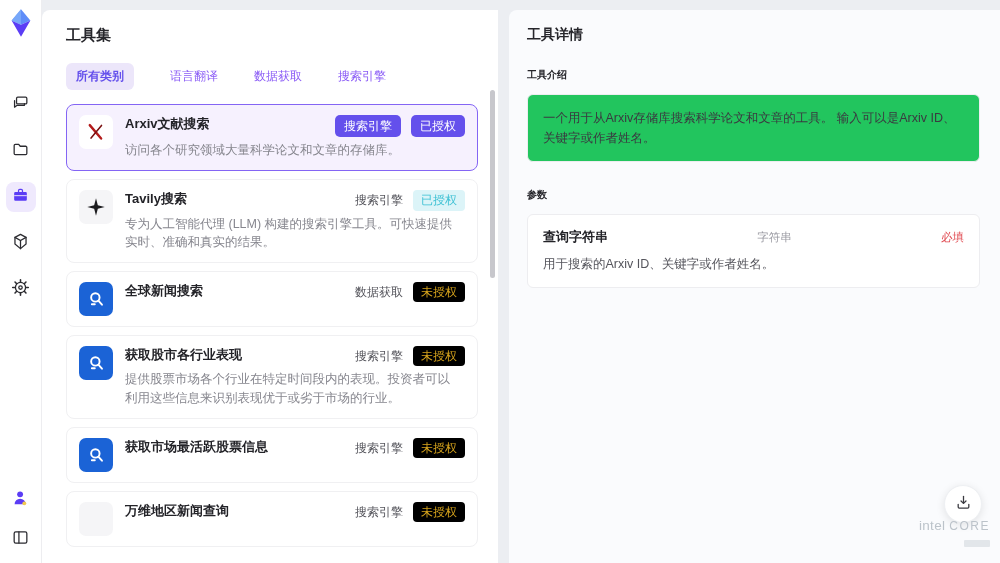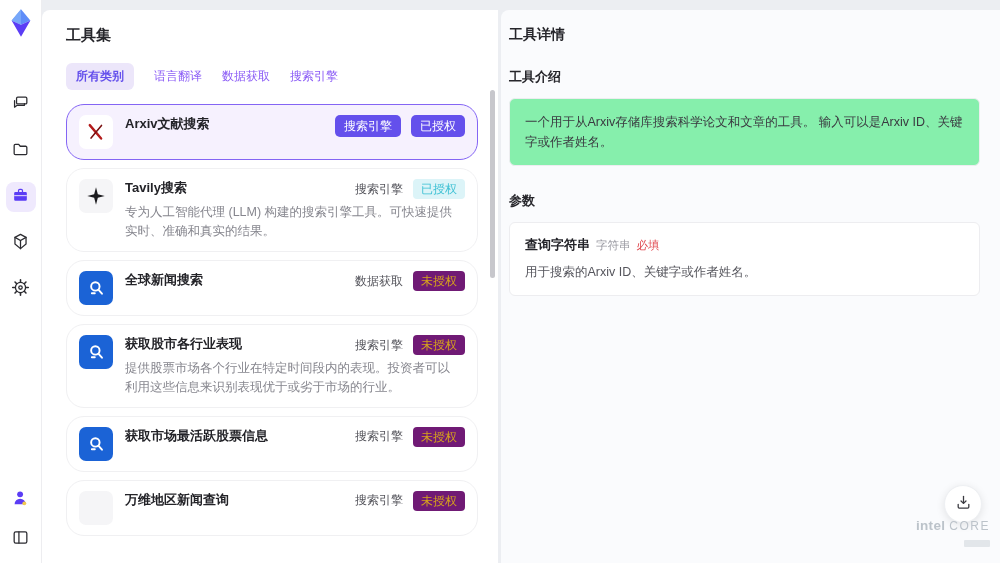--- a/index.html
+++ b/index.html
@@ -28,90 +28,90 @@
   .rail .bottom { margin-top:auto; display:flex; flex-direction:column; gap:12px; align-items:center; }
   .rail .bottom .nav-item { width:28px; height:28px; }
 
   
   .tools-panel {
     width:456px; flex:none; background:#fff; margin-top:10px;
     border-radius:8px 0 0 0; padding:14px 20px 0 24px;
     position:relative; overflow:hidden;
   }
   .tools-panel h1 { font-size:15px; font-weight:700; margin:2px 0 18px; }
-  .tabs { display:flex; align-items:flex-start; gap:20px; margin-bottom:14px; }
+  .tabs { display:flex; align-items:flex-start; gap:36px; margin-bottom:14px; }
   .tab { font-size:12px; color:#8b5cf6; cursor:pointer; padding:5px 0; border-radius:6px; }
   .tab.active { background:#ece6fa; color:#6450ec; padding:5px 10px; font-weight:600; }
 
   .tool-list { display:flex; flex-direction:column; gap:8px; }
   .tool-card {
     display:flex; gap:12px; padding:10px 12px;
-    border:1px solid #f0f0f2; border-radius:18px; background:#fff; cursor:pointer;
+    border:1px solid #f0f0f2; border-radius:8px; background:#fff; cursor:pointer;
   }
   .tool-card.selected { background:#f6f1fe; border-color:#8465f4; }
   .tool-icon {
     width:34px; height:34px; border-radius:7px; flex:none;
     display:flex; align-items:center; justify-content:center;
     background:#f5f5f7; overflow:hidden;
   }
   .tool-icon svg { width:22px; height:22px; }
   .tool-icon.arxiv { background:#fff; }
   .tool-icon.news { background:#1b63d6; }
   .tool-body { flex:1; min-width:0; }
   .tool-top { display:flex; align-items:flex-start; }
   .tool-name { font-size:13px; font-weight:700; color:#232328; line-height:1.4; }
   .tool-desc { font-size:12.5px; color:#86868e; line-height:1.5; margin-top:4px; max-width:330px; }
   .tool-badges { margin-left:auto; display:flex; gap:10px; align-items:center; flex:none; padding-left:8px; }
   .cat-text { font-size:12px; color:#55555c; }
   .badge { font-size:12px; padding:3px 8px; border-radius:4px; line-height:1.2; white-space:nowrap; }
   .badge.solid { background:#6450ec; color:#fff; border-radius:5px; padding:4px 9px; }
   .badge.auth-yes { background:#dcf4f8; color:#3fc1d4; }
-  .badge.auth-no { background:#701a75; color:#d6a31c; }
+  .badge.auth-no { background:#000000; color:#d6a31c; }
 
   .scroll-thumb {
     position:absolute; right:3px; top:80px; width:5px; height:188px;
     background:#c7c7cc; border-radius:3px; cursor:pointer;
   }
 
   
   .details-panel {
-    flex:1; background:#fafbfd; margin-top:10px; margin-left:3px;
-    border-radius:8px 0 0 0; padding:14px 20px 0 8px; position:relative;
+    flex:1; background:#fafbfd; margin-top:10px; margin-left:11px;
+    border-radius:8px 0 0 0; padding:14px 20px 0 18px; position:relative;
   }
   .details-panel h1 { font-size:14px; font-weight:700; margin:2px 0 24px; }
-  .details-panel h2 { font-size:13px; font-weight:700; margin-bottom:12px; }
+  .details-panel h2 { font-size:10px; font-weight:700; margin-bottom:12px; }
   .info-card {
-    background:#86efac; border:1px solid #ededf0; border-radius:6px;
+    background:#22c55e; border:1px solid #ededf0; border-radius:6px;
     padding:13px 15px; margin-bottom:26px;
   }
   .info-card p { font-size:12.5px; color:#3a3a40; line-height:1.6; }
   .param-card {
     background:#fff; border:1px solid #ededf0; border-radius:6px;
     padding:13px 15px; margin-bottom:10px;
   }
-  .param-head { display:flex; align-items:baseline; gap:6px; }
+  .param-head { display:flex; align-items:baseline; gap:6px;justify-content:space-between; }
   .param-name { font-size:13px; font-weight:700; color:#232328; }
   .param-type { font-size:11.5px; color:#9a9aa2; }
   .param-required { font-size:11.5px; color:#e0484f; }
   .param-desc { font-size:12.5px; color:#55555c; margin-top:9px; line-height:1.5; }
 
   
   .fab {
     position:absolute; right:18px; bottom:40px; width:38px; height:38px;
     border-radius:50%; background:#fff; border:1px solid #eef0f3;
     box-shadow:0 2px 8px rgba(0,0,0,.10);
     display:flex; align-items:center; justify-content:center; cursor:pointer;
   }
   .fab svg { width:17px; height:17px; }
   .intel {
     position:absolute; right:10px; bottom:12px; text-align:right;
     color:#bcc3ca; user-select:none;
   }
   .intel .line1 { font-size:13.5px; letter-spacing:.3px; }
-  .intel .intel-word { font-weight:700; }
+  .intel .intel-word { font-weight:400; }
   .intel .core-word { font-weight:400; letter-spacing:1.5px; text-transform:uppercase; font-size:12px; }
   .intel .ultra-chip { display:inline-block; width:26px; height:7px; background:#e2e6ea; border-radius:1px; margin-top:2px; }
   .wrap { position:relative; width:1000px; height:563px; }
 </style>
 </head>
 <body>
 
 <div class="wrap">
 <div class="app">
 
@@ -200,20 +200,21 @@
               </svg>
             </div>
     <div class="tool-body">
       <div class="tool-top">
         <span class="tool-name">Arxiv文献搜索</span>
         <span class="tool-badges">
                   <span class="badge solid">搜索引擎</span>
        <span class="badge solid">已授权</span>
                 </span>
       </div>
+      <div class="tool-desc">访问各个研究领域大量科学论文和文章的存储库。</div>
     </div>
           </div>
           <div class="tool-card">
     <div class="tool-icon tavily">
               <svg viewBox="0 0 24 24">
                 <polygon points="12,2.5 14,10 21.5,12 14,14 12,21.5 10,14 2.5,12 10,10" fill="#1c1c1f"></polygon>
               </svg>
             </div>
     <div class="tool-body">
       <div class="tool-top">

